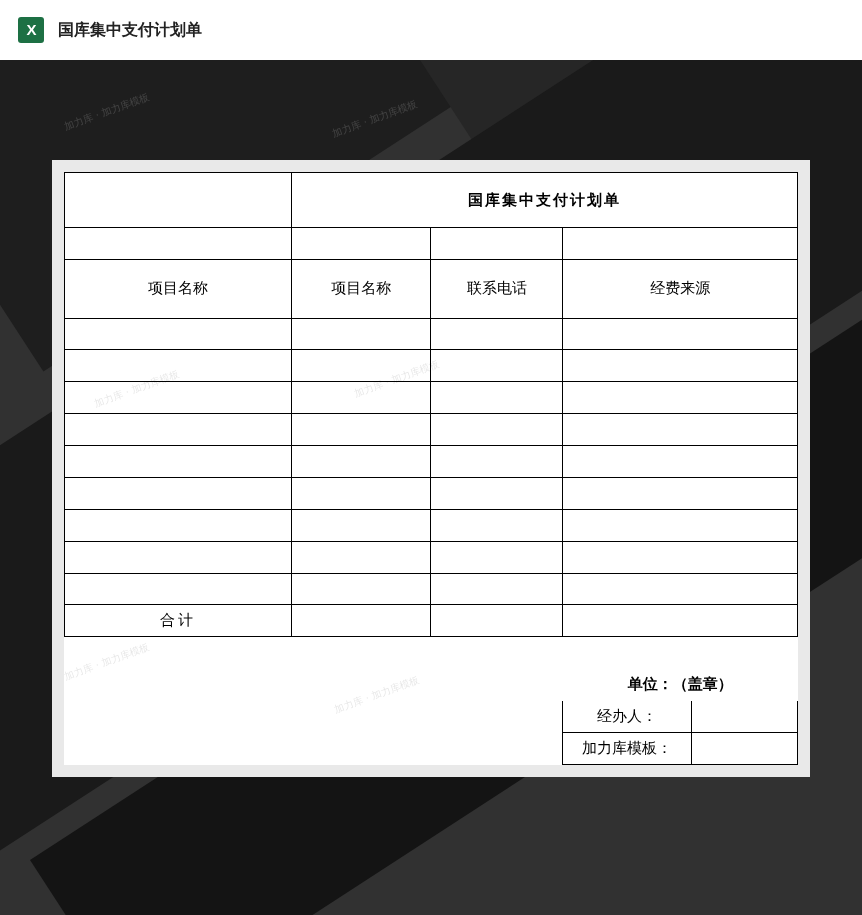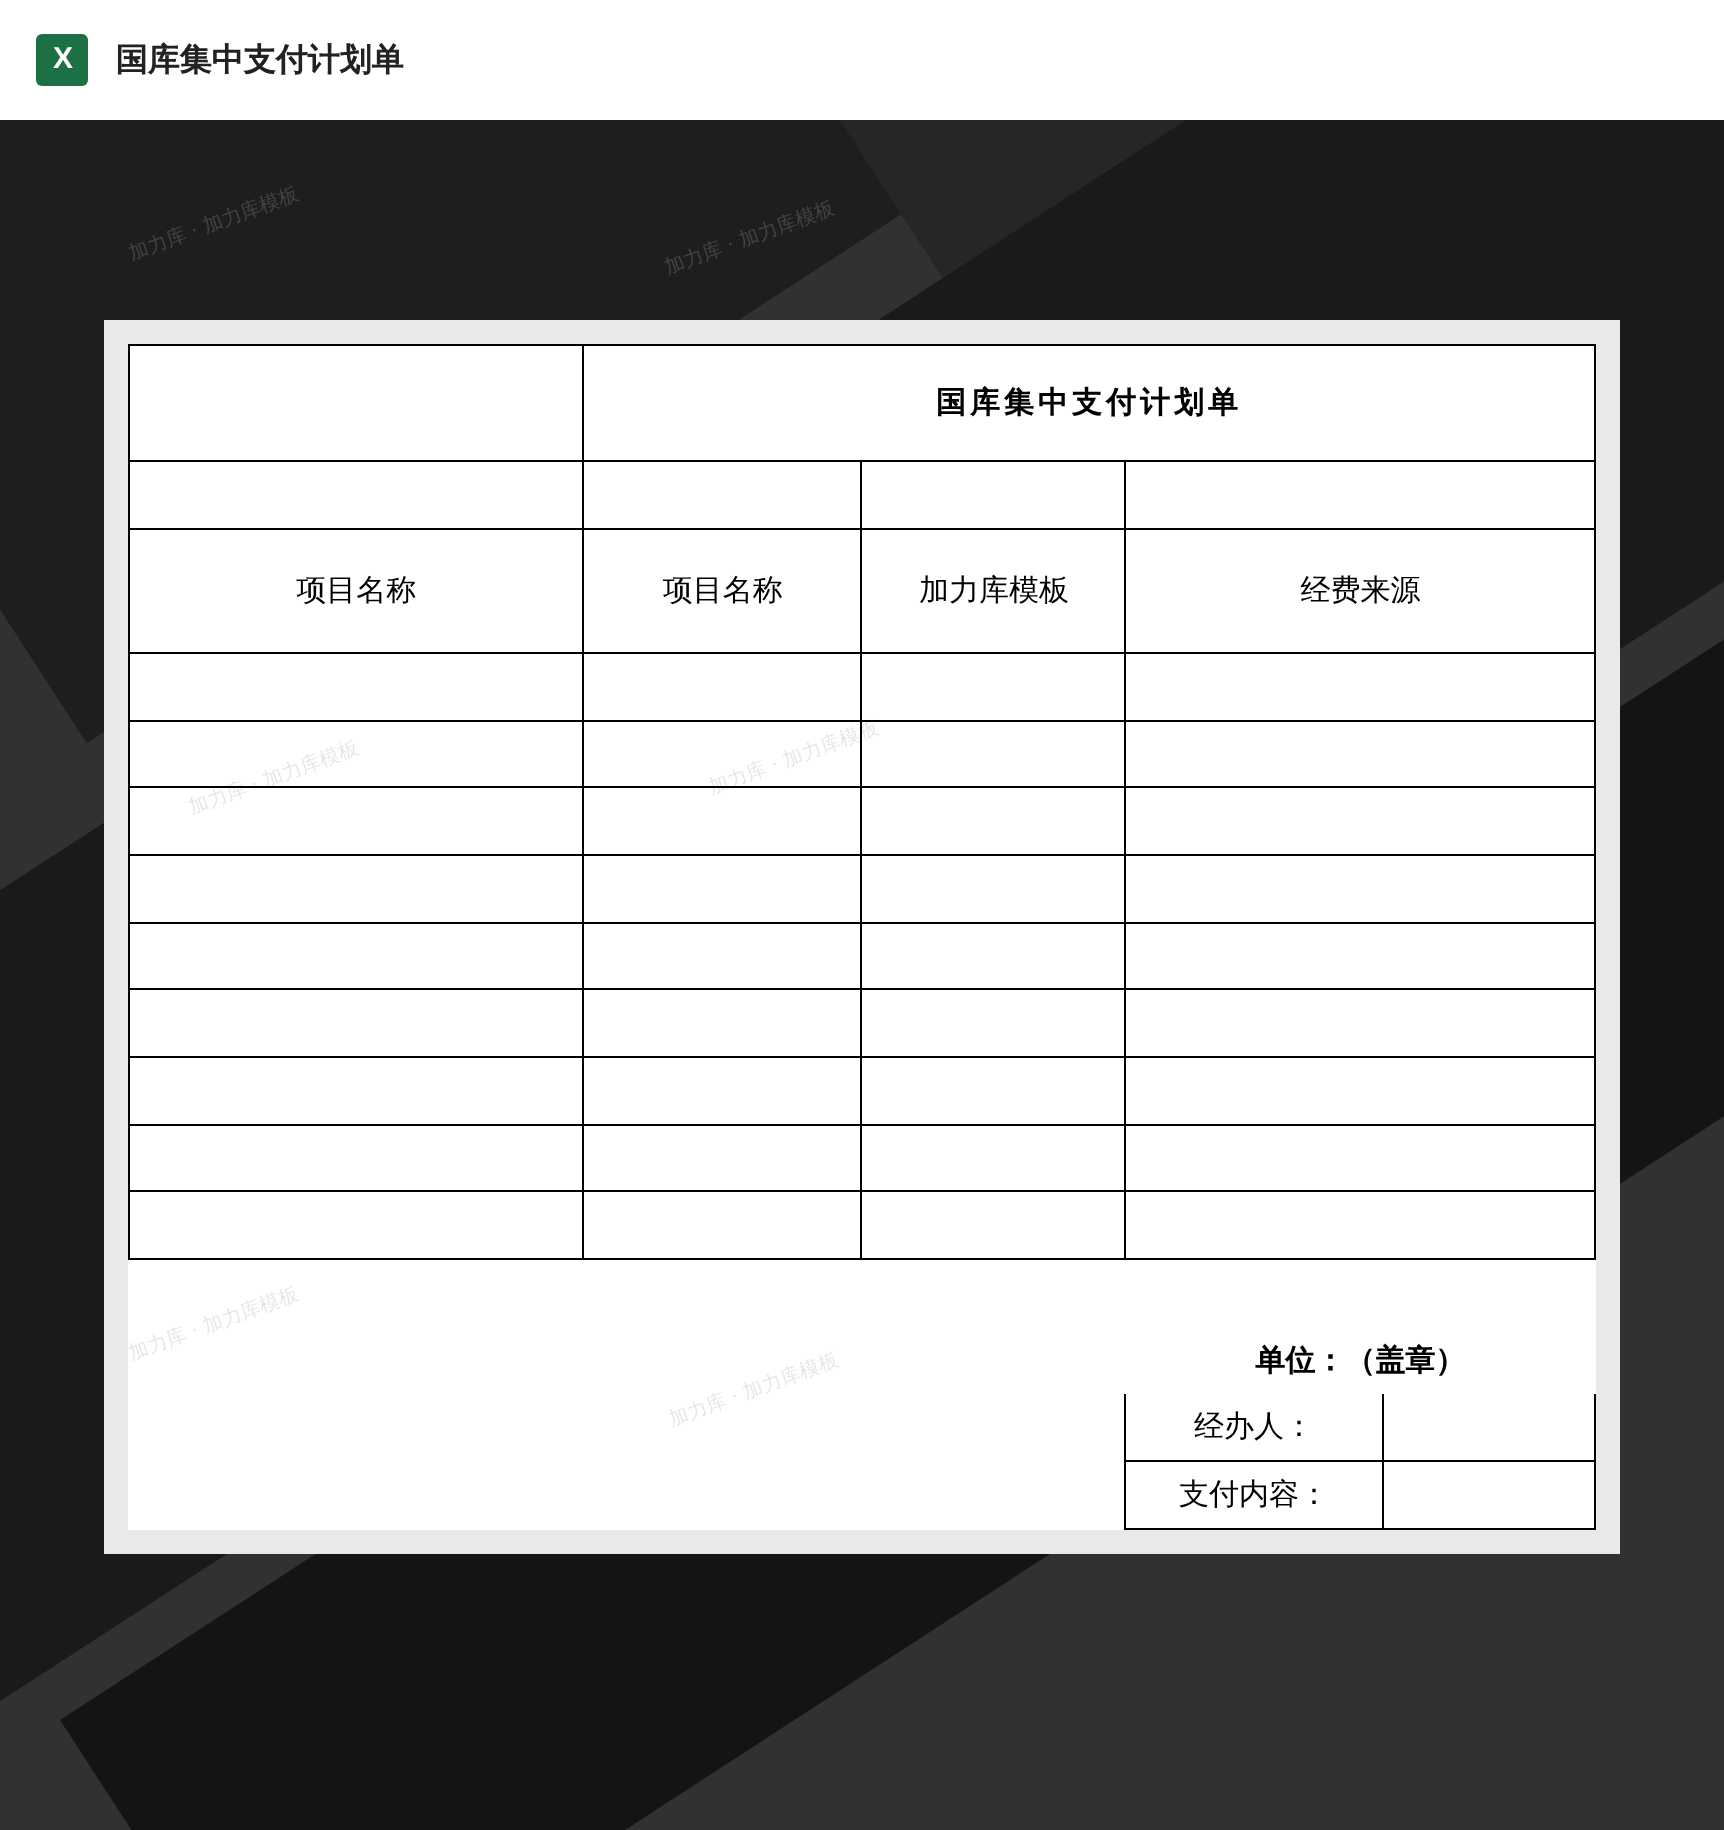--- a/index.html
+++ b/index.html
@@ -186,21 +186,21 @@
         <tr style="height:30px">
           <td></td>
           <td></td>
           <td></td>
           <td colspan="2"></td>
         </tr>
 
         <tr style="height:55px">
           <td class="hdr-cell">项目名称</td>
           <td class="hdr-cell">项目名称</td>
-          <td class="hdr-cell">加力库模板</td>
+          <td class="hdr-cell">联系电话</td>
           <td colspan="2" class="hdr-cell">经费来源</td>
         </tr>
 
         <tr style="height:30px">
           <td></td>
           <td></td>
           <td></td>
           <td colspan="2"></td>
         </tr>
         <tr style="height:30px">
@@ -245,20 +245,26 @@
           <td></td>
           <td colspan="2"></td>
         </tr>
         <tr style="height:30px">
           <td></td>
           <td></td>
           <td></td>
           <td colspan="2"></td>
         </tr>
 
+        <tr style="height:30px">
+          <td class="total-cell">合计</td>
+          <td></td>
+          <td></td>
+          <td colspan="2"></td>
+        </tr>
 
         <tr style="height:30px">
           <td class="noborder"></td>
           <td class="noborder" style="border-left:1px solid #000;border-right:1px solid #000;"></td>
           <td class="noborder" style="border-right:1px solid #000;"></td>
           <td colspan="2" class="noborder" style="border-right:1px solid #000;"></td>
         </tr>
 
         <tr style="height:30px">
           <td class="noborder"></td>
@@ -272,21 +278,21 @@
           <td class="noborder" style="border-left:1px solid #000;border-right:1px solid #000;"></td>
           <td class="noborder" style="border-right:1px solid #000;"></td>
           <td class="foot-cell" style="border-top:none;">经办人：</td>
           <td style="border-top:none;"></td>
         </tr>
 
         <tr style="height:30px">
           <td class="noborder"></td>
           <td class="noborder" style="border-left:1px solid #000;border-right:1px solid #000;"></td>
           <td class="noborder" style="border-right:1px solid #000;"></td>
-          <td class="foot-cell">支付内容：</td>
+          <td class="foot-cell">加力库模板：</td>
           <td></td>
         </tr>
       </tbody>
     </table>
   </div>
 </div>
 
 <div class="wm" style="left:62px; top:105px;">加力库 · 加力库模板</div>
 <div class="wm" style="left:330px; top:112px;">加力库 · 加力库模板</div>
 <div class="wm wm-dark" style="left:92px; top:382px;">加力库 · 加力库模板</div>

